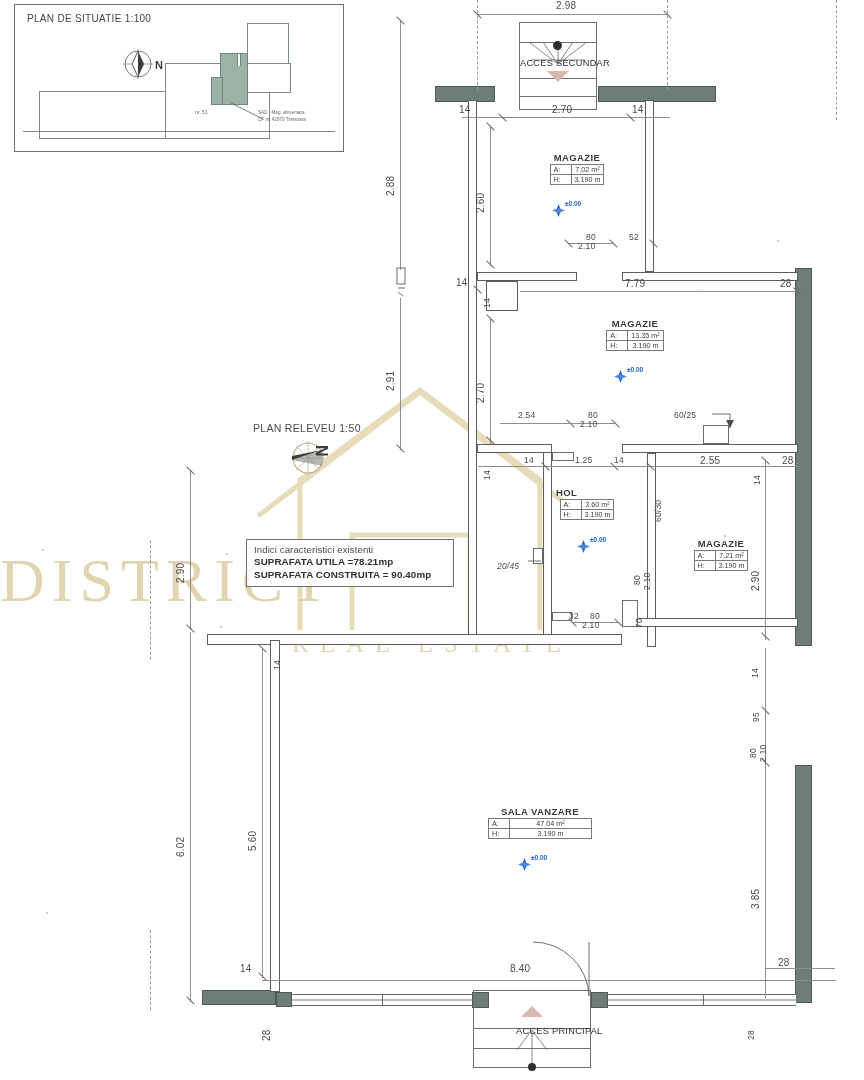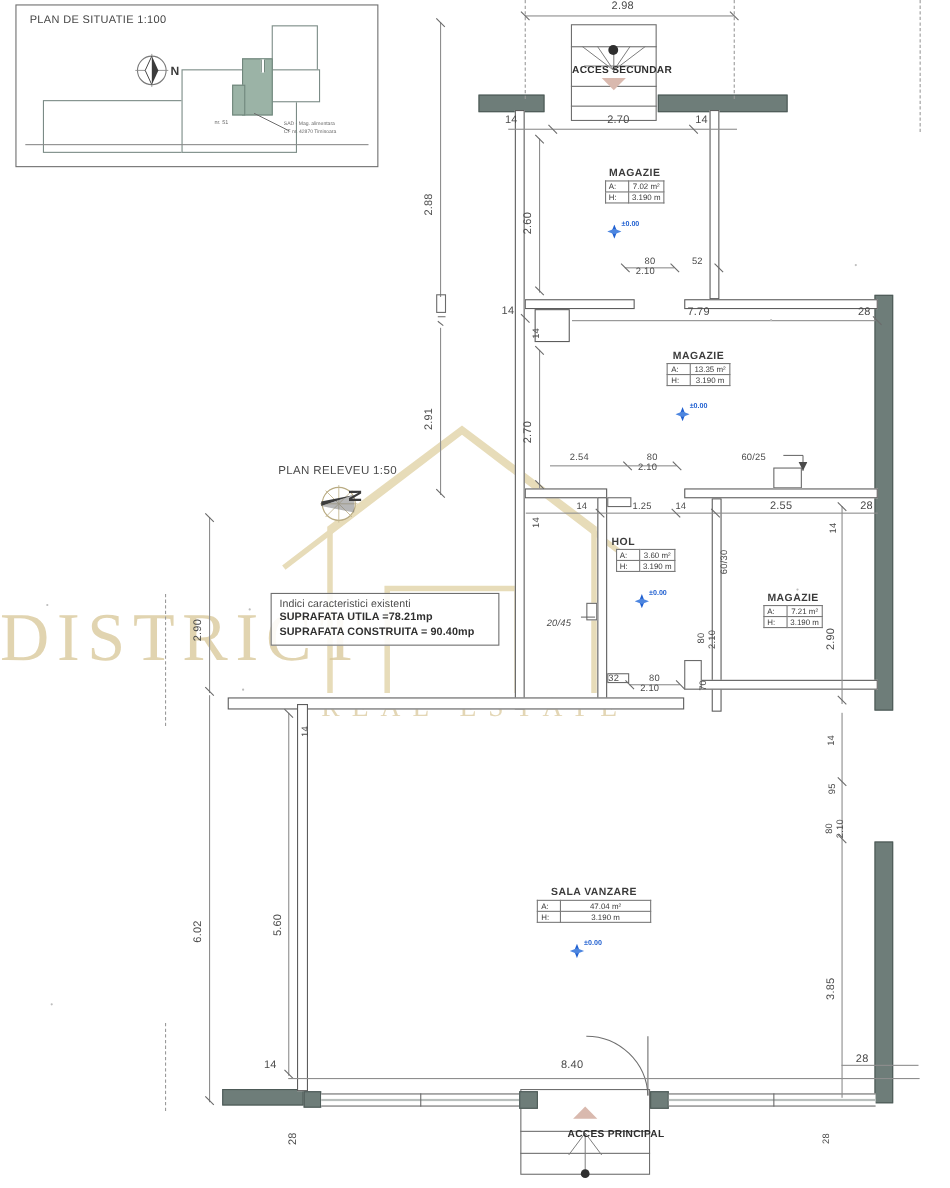--- a/index.html
+++ b/index.html
@@ -49,21 +49,21 @@
   .compass .lab{position:absolute;font-size:12px;font-weight:bold;color:#3a3a3a;}
 
   
   #indices{position:absolute;left:246px;top:539px;width:208px;
            background:rgba(255,255,255,.88);border:1.1px solid #6f6f6f;box-sizing:border-box;
            padding:4px 7px 5px 7px;}
   #indices .l1{font-size:9.6px;color:#4a4a4a;margin-bottom:1px;letter-spacing:.1px;}
   #indices .l2,#indices .l3{font-size:9.8px;font-weight:bold;color:#2f2f2f;letter-spacing:.1px;line-height:1.28;}
 
   
-  .acctxt{position:absolute;font-size:9.2px;font-weight:bold;color:#2e2e2e;letter-spacing:.3px;white-space:nowrap;}
+  .acctxt{position:absolute;font-size:9.2px;font-weight:normal;color:#2e2e2e;letter-spacing:.3px;white-space:nowrap;}
   .tri{position:absolute;width:0;height:0;}
   .tri.dn{border-left:11px solid transparent;border-right:11px solid transparent;border-top:11px solid #d9b9ae;}
   .tri.up{border-left:11px solid transparent;border-right:11px solid transparent;border-bottom:11px solid #d9b9ae;}
 
   
   .glass{position:absolute;background:#fff;border-top:1px solid #6b6b6b;border-bottom:1px solid #6b6b6b;box-sizing:border-box;}
   .glass:after{content:"";position:absolute;left:0;right:0;top:50%;height:2px;
                background:#b9bfbd;transform:translateY(-50%);}
   .mullion{position:absolute;width:1px;background:#6b6b6b;}
   .post{position:absolute;background:#6e7d79;border:1px solid #4d5a57;box-sizing:border-box;}
@@ -425,21 +425,21 @@
   <div class="tick" style="left:609px;top:466px;"></div>
   <div class="tick" style="left:645px;top:466px;"></div>
 
   <div class="dimtxt v sm" style="left:663px;top:512px;">60/30</div>
 
   <div class="dimtxt sm" style="left:497px;top:561px;font-style:italic;">20/45</div>
   <svg style="position:absolute;left:528px;top:556px;" width="14" height="10">
     <path d="M0 5 L13 5" stroke="#5f5f5f" stroke-width=".9"></path>
   </svg>
 
-  <div class="dimtxt sm" style="left:553px;top:611px;">32</div>
+  <div class="dimtxt sm" style="left:553px;top:611px;padding-left:16px;">32</div>
   <div class="dimline h" style="left:572px;top:622px;width:46px;"></div>
   <div class="tick" style="left:567px;top:622px;"></div>
   <div class="tick" style="left:613px;top:622px;"></div>
   <div class="dimtxt sm" style="left:590px;top:611px;">80</div>
   <div class="dimtxt sm" style="left:582px;top:620px;">2.10</div>
   <div class="dimtxt v sm" style="left:644px;top:618px;">70</div>
 
   <div class="dimtxt v sm" style="left:642px;top:575px;">80</div>
   <div class="dimtxt v sm" style="left:652px;top:580px;">2.10</div>
 

